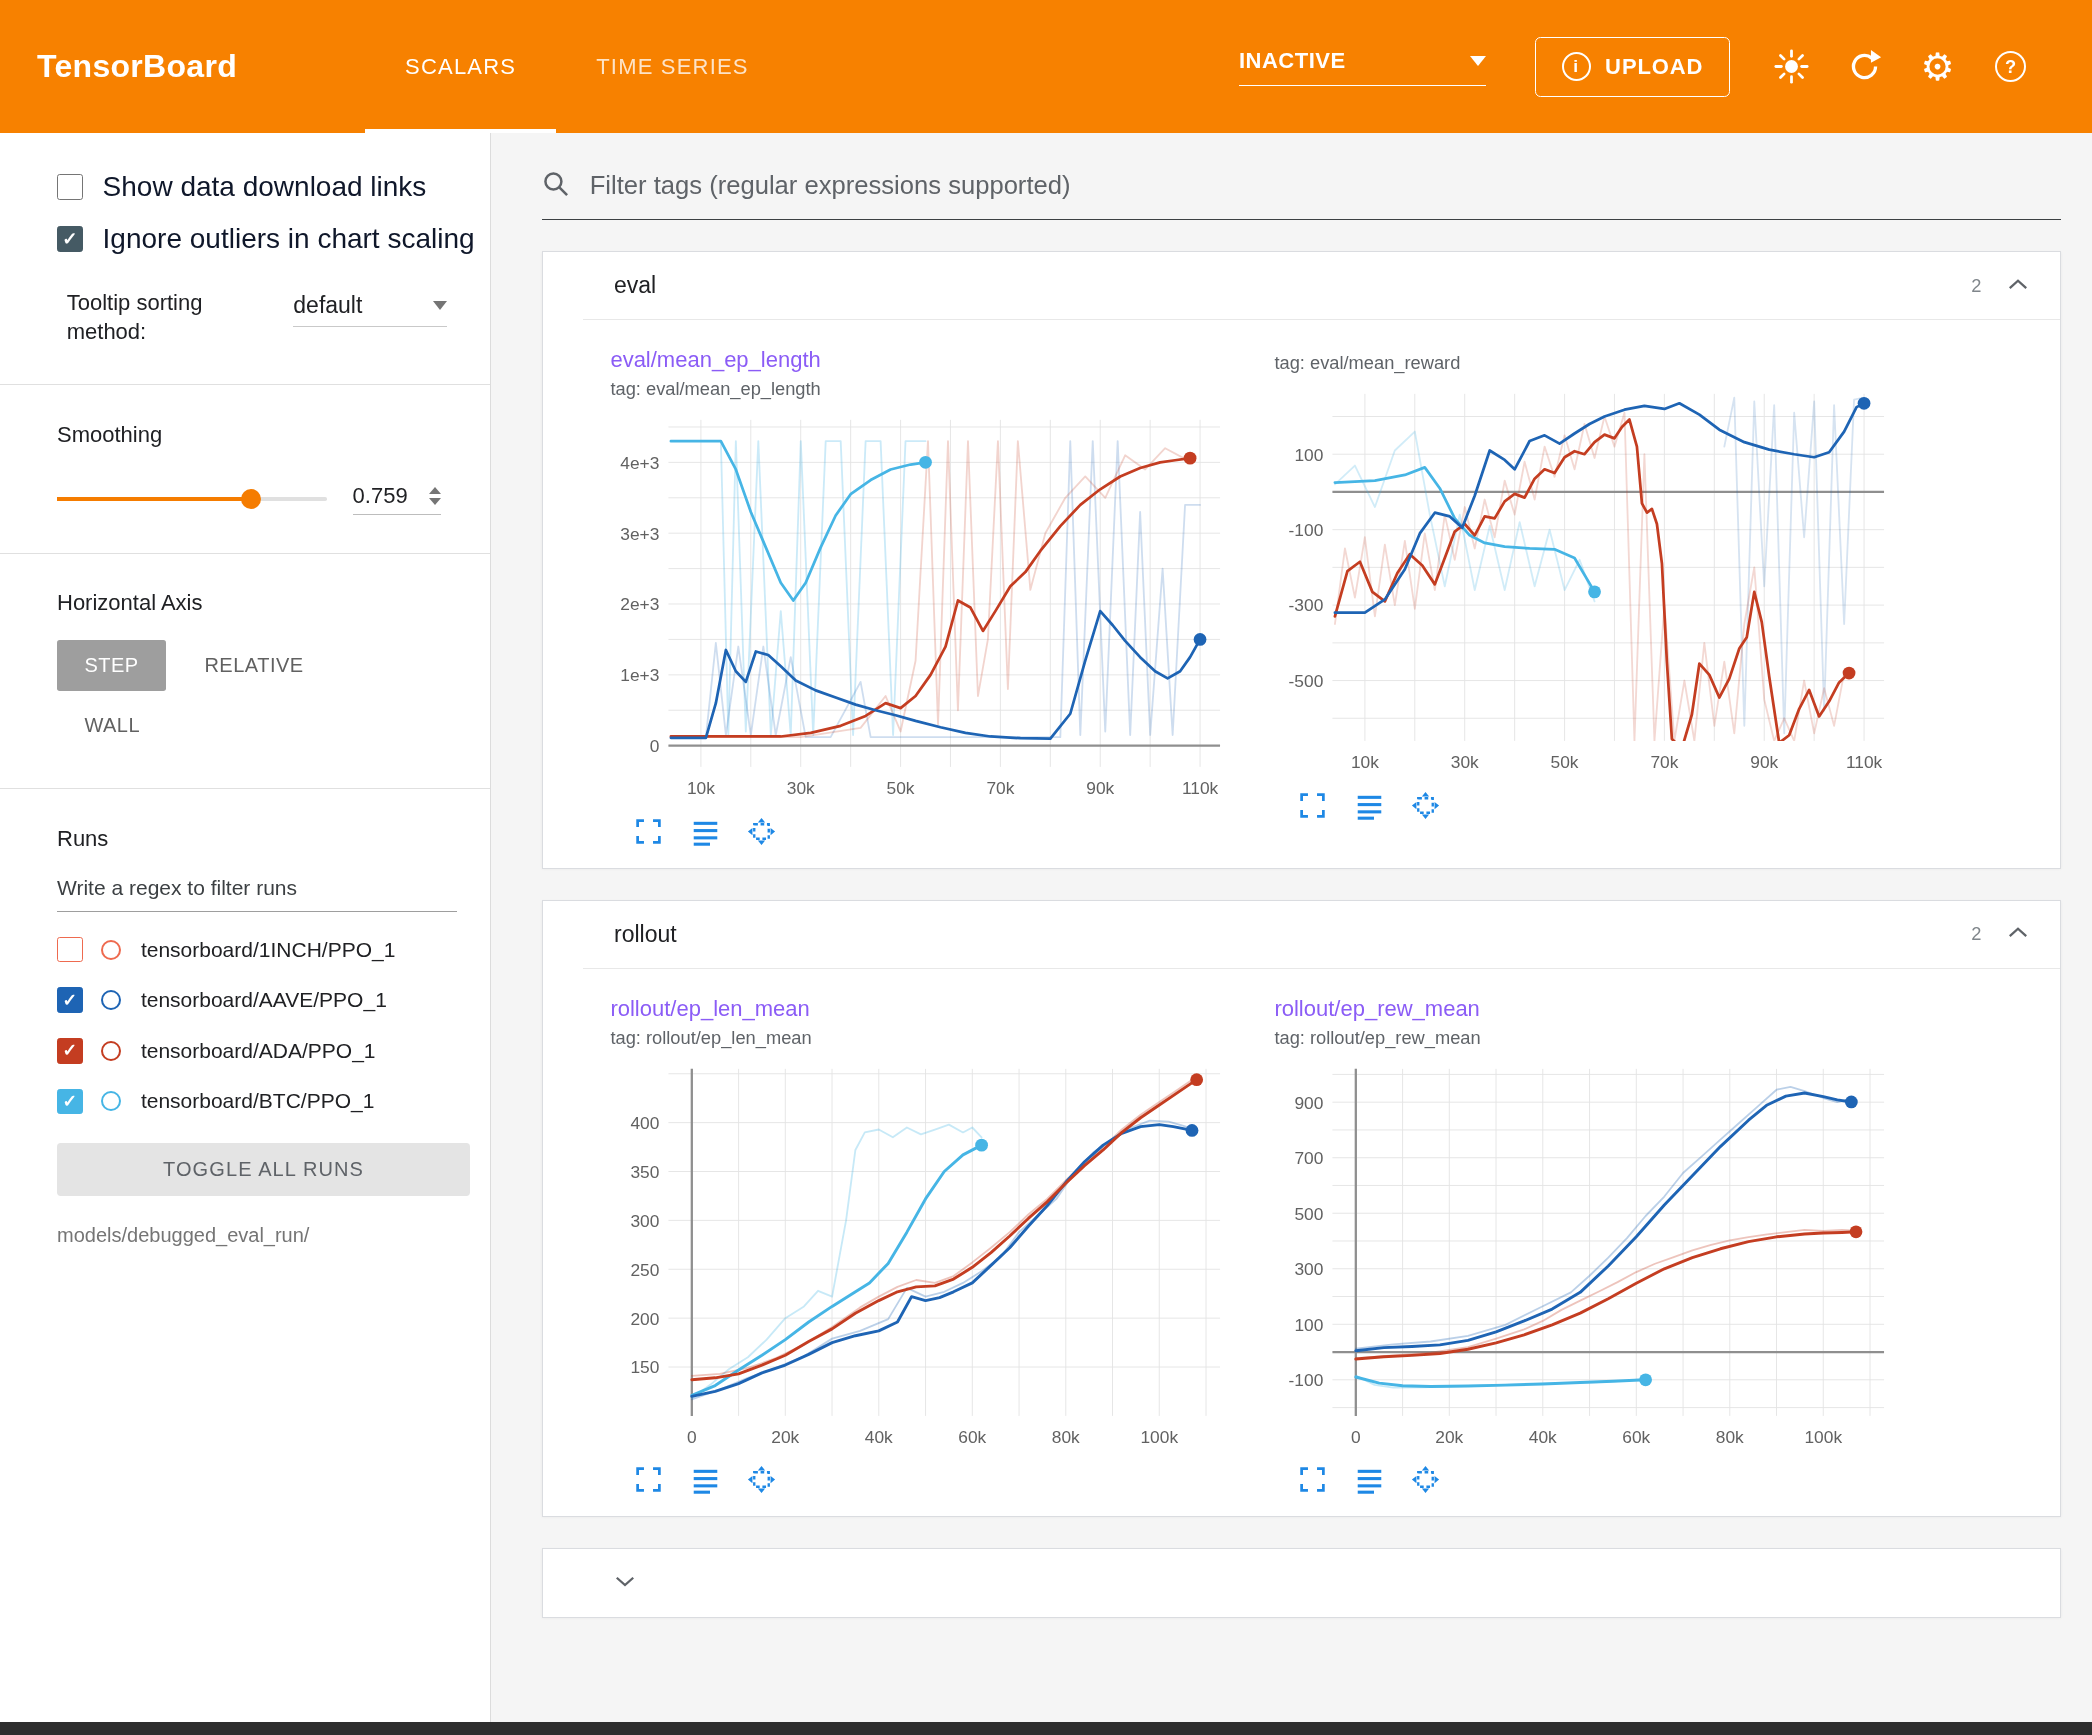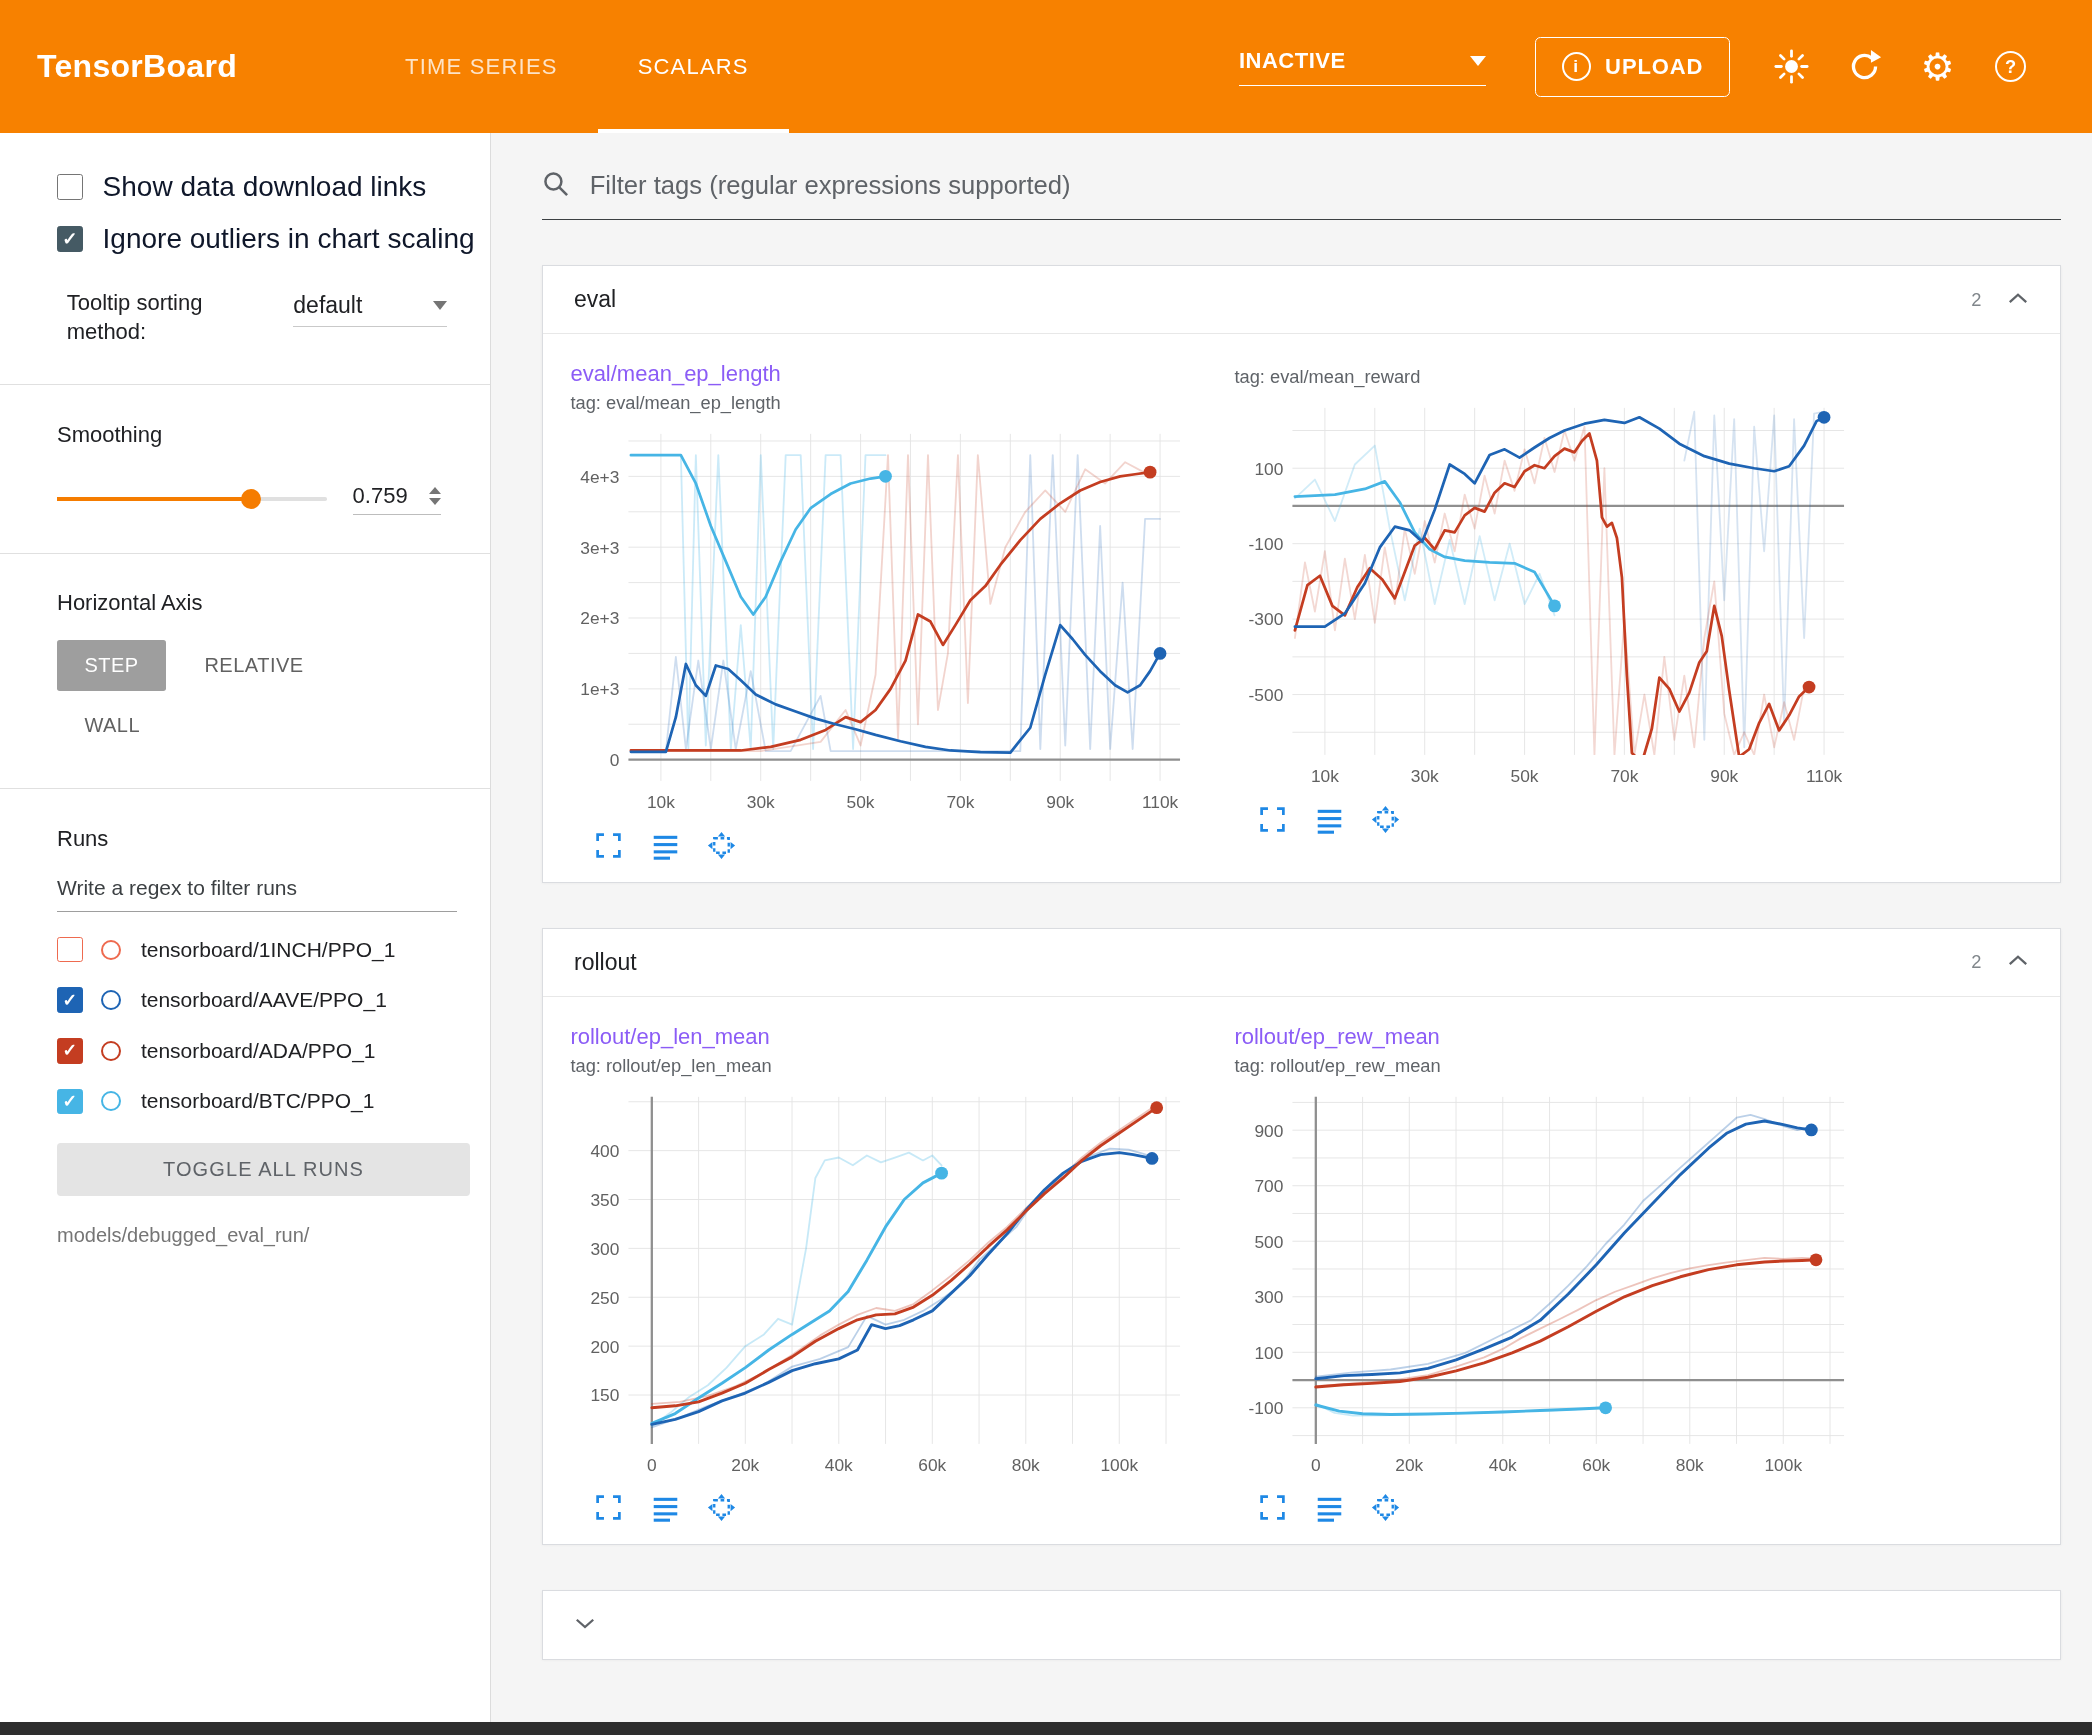--- a/index.html
+++ b/index.html
@@ -72,41 +72,41 @@
   .run-ring { width:20px; height:20px; border-radius:50%; border:2.7px solid #757575; margin-left:18.3px; flex:0 0 20px; }
   .run-label { margin-left:20px; font-size:21px; color:#202124; white-space:nowrap; }
   .toggle-all { margin-top:29px; width:413px; height:53px; background:#e4e4e4; border-radius:3.7px; display:flex;
          align-items:center; justify-content:center; font-size:20px; letter-spacing:1.1px; color:#5f6368; cursor:pointer; }
   .run-path { margin-top:27.4px; font-size:20px; color:#757575; }
 
   
   .filter-bar { display:flex; align-items:center; gap:18.3px; margin-top:37px; padding-bottom:18px; border-bottom:1.8px solid #3c4043; }
   .tag-filter { flex:1; border:none; outline:none; background:transparent; font-family:inherit; font-size:25.6px; color:#202124; }
   .tag-filter::placeholder { color:#5f6368; opacity:1; }
-  .card { background:#fff; border:0.9px solid #dadce0; box-shadow:0 0.9px 2.7px rgba(0,0,0,.06); margin-top:45px; }
+  .card { background:#fff; border:0.9px solid #dadce0; box-shadow:0 0.9px 2.7px rgba(0,0,0,.06); margin-top:31px;padding-left:40px; }
   .card-header { height:68px; display:flex; align-items:center; padding:0 31px; cursor:pointer; }
   .card.open .card-header { border-bottom:0.9px solid #e8e8e8; }
   .card-title { font-size:23px; color:#202124; flex:1; }
   .card-count { font-size:18.3px; color:#80868b; margin-right:25.6px; }
   .card-body { display:flex; padding:27.4px 27.4px 22px; gap:24px; }
   .chart { width:640px; }
   .chart-title { font-size:22px; color:#8b5cf6; }
   .chart-tag { font-size:18.3px; color:#5f6368; margin-top:4.6px; }
   .plot { width:621px; height:402px; margin-top:7.3px; display:block; }
   .chart-toolbar { display:flex; gap:27.4px; margin-top:7.3px; padding-left:24px; }
   .tool-icon { width:29px; height:29px; cursor:pointer; }
 </style>
 </head>
 <body>
 
 <div class="header">
   <div class="logo">TensorBoard</div>
   <div class="tabs">
+    <div class="tab active">SCALARS</div>
     <div class="tab">TIME SERIES</div>
-    <div class="tab active">SCALARS</div>
   </div>
   <div class="header-spacer"></div>
   <div class="status-dropdown">
     <span>INACTIVE</span>
     <span class="caret-down-white"></span>
   </div>
   <div class="upload-btn">
     <span class="info-circle">i</span>
     <span>UPLOAD</span>
   </div>

